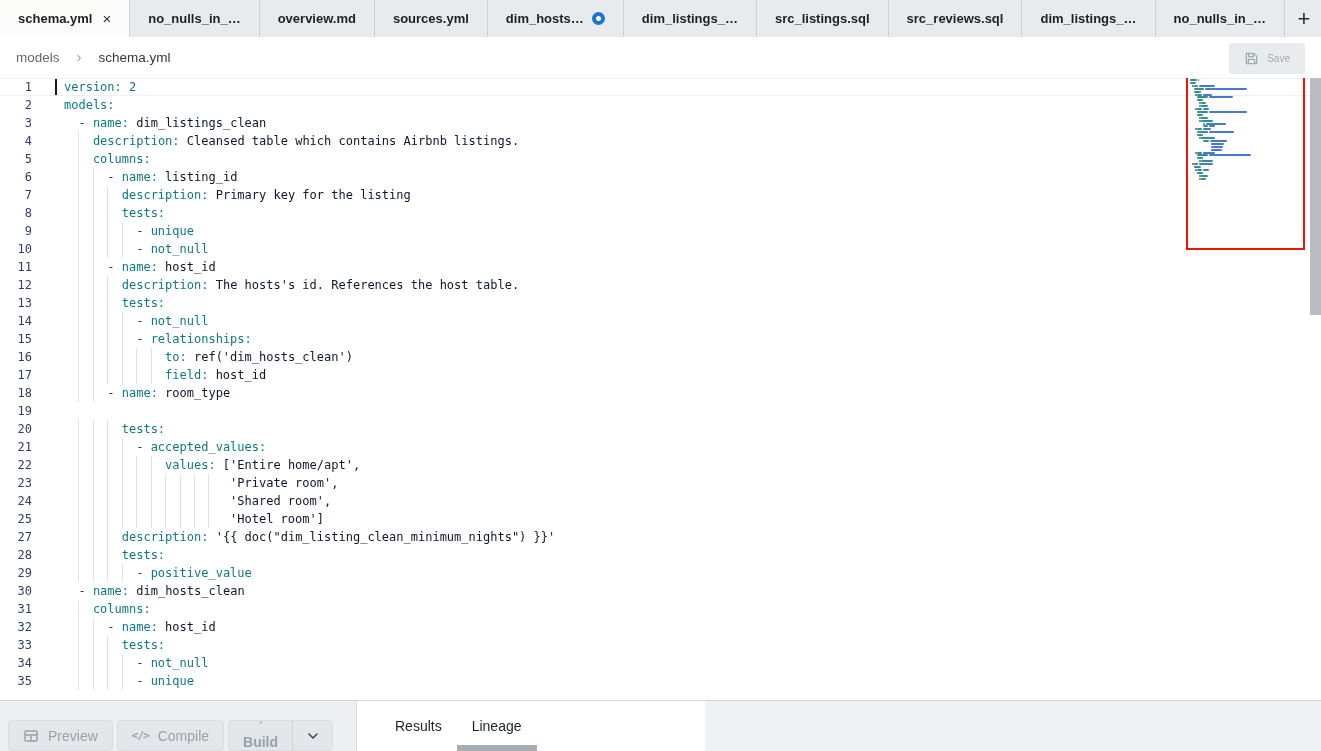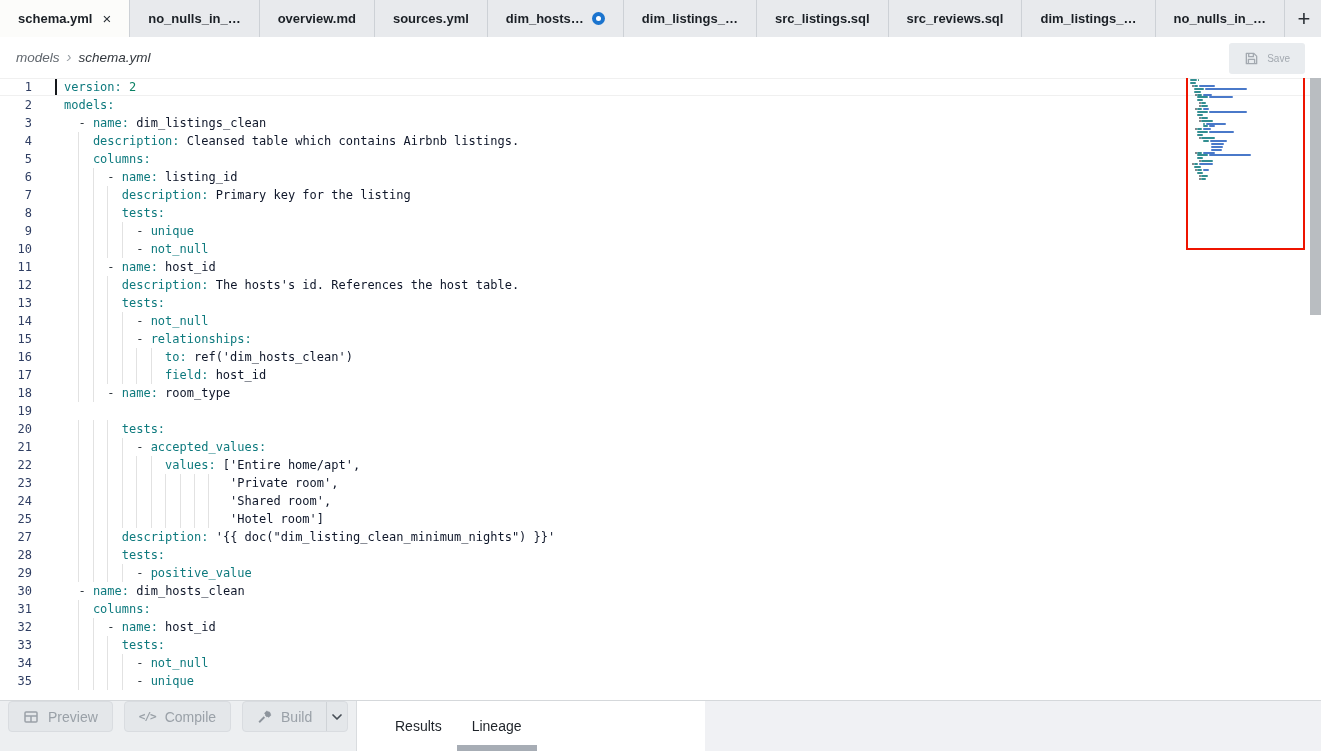--- a/index.html
+++ b/index.html
@@ -21,21 +21,21 @@
   .tab .close { font-size:15px; font-weight:400; color:#2a2f35; margin-left:2px; }
   .tab .dot { width:13px; height:13px; border-radius:50%; background:#1b74ce; position:relative; flex:none; }
   .tab .dot::after { content:""; position:absolute; left:4px; top:4px; width:5px; height:5px; border-radius:50%; background:#fff; }
   .newtab {
     margin-left:auto; align-self:center; width:34px; text-align:center;
     font-size:22px; font-weight:300; color:#2a2f35; cursor:pointer; line-height:34px;
   }
 
   
   .crumbbar { height:41px; background:#fff; display:flex; align-items:center; padding:0 16px; position:relative; }
-  .breadcrumb { display:flex; align-items:center; gap:7px; font-size:13.5px;font-style:italic; }
+  .breadcrumb { display:flex; align-items:center; gap:17px; font-size:13.5px; }
   .bc-dir { color:#62686f; }
   .bc-chev { color:#9aa0a6; font-size:15px; line-height:1; padding-bottom:2px; }
   .bc-file { color:#33383e; }
   .save-btn {
     position:absolute; right:16px; top:6px; height:31px; padding:0 15px;
     background:#e9ecef; border:none; border-radius:3px;
     color:#a3a9b0; font-size:10px; font-family:inherit;
     display:flex; align-items:center; gap:8px; cursor:default;
   }
 
@@ -62,29 +62,29 @@
   .minimap { position:absolute; top:0; left:1190px; width:112px; height:622px; }
   .mrow { position:absolute; height:2px; border-radius:1px; }
   .minimap-box {
     position:absolute; top:-3px; left:-4px; width:119px; height:175px;
     border:2px solid #ee1400; background:transparent;
   }
   .vscroll { position:absolute; top:-3px; right:0; width:11px; height:240px; background:#b9bdc1; }
 
   
   .bottombar { position:absolute; bottom:0; left:0; right:0; height:51px; background:#fff; border-top:1px solid #d5d8db; display:flex; }
-  .actions { width:357px; flex:none; background:#edeff1; border-right:1px solid #d9dcdf; display:flex; align-items:flex-start; padding:0 8px; gap:11px; }
+  .actions { width:357px; flex:none; background:#edeff1; border-right:1px solid #d9dcdf; display:flex; align-items:flex-end; padding:0 8px; gap:4px; }
   .abtn {
     height:31px; border-radius:4px; background:#e4e7ea; border:1px solid #d9dce0;
     color:#9aa1a8; font-size:14px; font-weight:500; font-family:inherit;
     display:flex; align-items:center; gap:9px; padding:0 14px; cursor:default;
   }
   .abtn .mono { font-family:"DejaVu Sans Mono", monospace; font-size:11px; font-weight:700; letter-spacing:-1px; }
   .splitbtn { display:flex; height:31px; border-radius:4px; background:#e4e7ea; border:1px solid #d9dce0; overflow:hidden; }
-  .splitbtn .main { display:flex; align-items:center; gap:9px; padding:0 14px; color:#9aa1a8; font-size:14px; font-weight:400; }
+  .splitbtn .main { display:flex; align-items:center; gap:9px; padding:0 14px; color:#9aa1a8; font-size:14px; font-weight:700;flex-direction:column; }
   .splitbtn .chev { width:40px; display:flex; align-items:center; justify-content:center; border-left:1px solid #cfd3d7; cursor:pointer; }
   .ptabs {
     flex:1; display:flex; align-items:center; padding-left:38px; gap:30px; position:relative;
     background:linear-gradient(to right, #fff 0, #fff 348px, #f0f1f4 348px);
   }
   .ptab { font-size:14px; color:#1e2329; height:100%; display:flex; align-items:center; position:relative; cursor:pointer; }
   .ptab.active::after { content:""; position:absolute; left:-15px; right:-15px; bottom:0; height:6px; background:#a7adb5; }
 </style>
 </head>
 <body>

